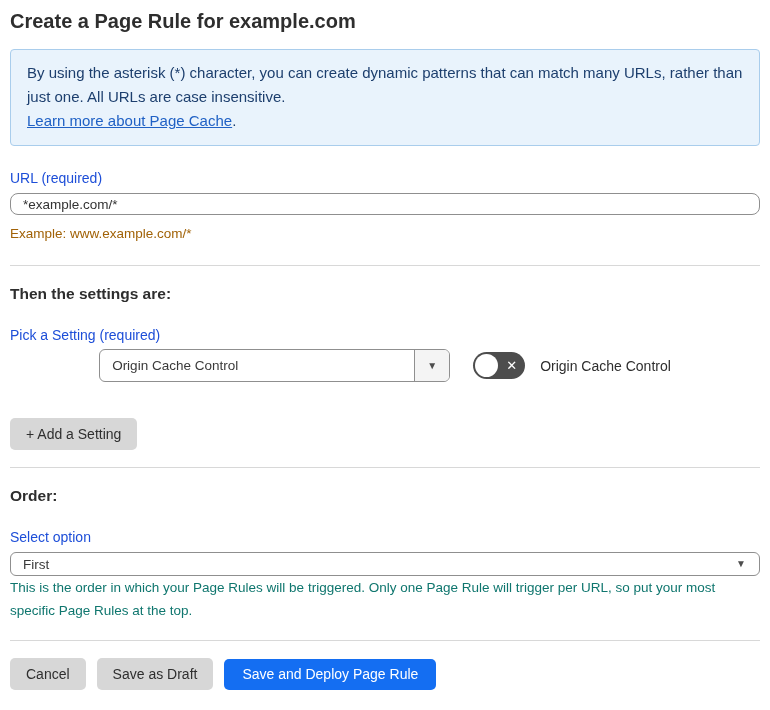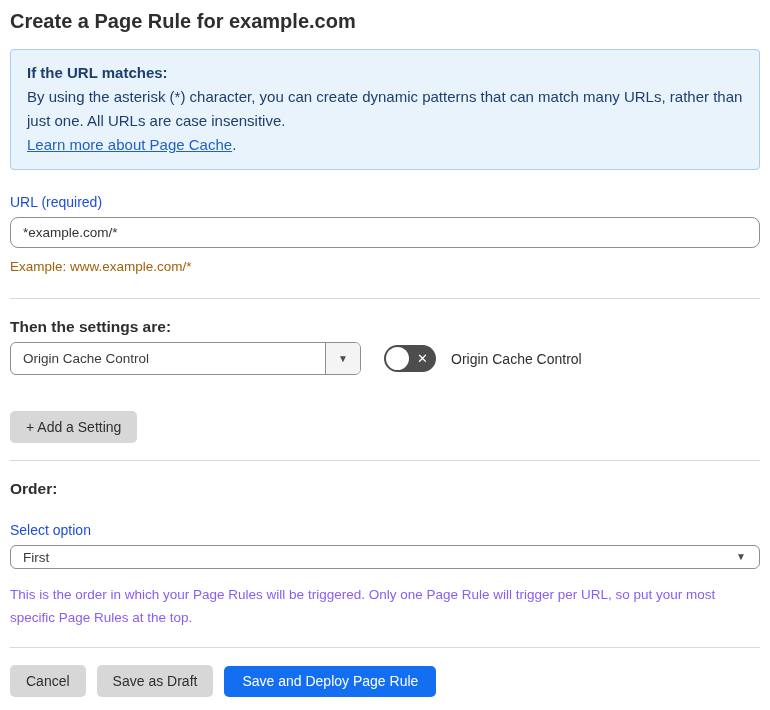--- a/index.html
+++ b/index.html
@@ -35,21 +35,21 @@
 
   .field-label {
     margin-top: 24px;
     font-size: 14px;
     color: #1d4ed8;
   }
 
   .text-input {
     margin-top: 7px;
     width: 100%;
-    height: 31px;
+    height: 22px;
     border: 1px solid #8f8f8f;
     border-radius: 8px;
     padding: 0 12px;
     font-family: "Liberation Sans", sans-serif;
     font-size: 13.5px;
     color: #333333;
     background: #ffffff;
     outline: none;
   }
 
@@ -70,20 +70,21 @@
     margin-top: 19px;
     font-size: 15.5px;
     font-weight: bold;
     color: #2e2e2e;
   }
 
   .setting-row {
     margin-top: 6px;
     display: flex;
     align-items: center;
+    justify-content: center;
   }
 
   .select-box {
     display: flex;
     align-items: stretch;
     border: 1px solid #8f8f8f;
     border-radius: 6px;
     background: #ffffff;
     height: 33px;
     overflow: hidden;
@@ -172,56 +173,56 @@
   .add-setting-btn { margin-top: 36px; }
 
   .order-select { width: 100%; margin-top: 7px; height: 24px; }
   .order-select .select-caret-plain {
     display: flex;
     align-items: center;
     padding-right: 13px;
   }
 
   .order-help {
-    margin-top: 14px;
-    font-size: 13.5px;
-    color: #8b5cf6;
+    margin-top: 0;
+    font-size: 13.5px;
+    color: #0f766e;
     line-height: 23px;
     max-width: 740px;
   }
 
   .footer-actions {
     margin-top: 17px;
     display: flex;
     align-items: center;
   }
   .footer-actions .btn + .btn { margin-left: 11px; }
   .footer-actions .btn-primary { margin-left: 13px; }
 </style>
 </head>
 <body>
 
 <div class="container">
 
   <h1 class="page-title">Create a Page Rule for example.com</h1>
 
   <div class="info-box">
-    <div class="info-heading">If the URL matches:</div>
     <div class="info-body">By using the asterisk (*) character, you can create dynamic patterns that can match many URLs, rather than just one. All URLs are case insensitive.</div>
     <div><a class="info-link">Learn more about Page Cache</a><span class="info-link-suffix">.</span></div>
   </div>
 
   <div class="field-label">URL (required)</div>
   <input class="text-input" type="text" value="*example.com/*" style="">
   <div class="help-text">Example: www.example.com/*</div>
 
   <hr class="divider">
 
   <div class="section-heading">Then the settings are:</div>
 
+  <div class="field-label">Pick a Setting (required)</div>
 
   <div class="setting-row">
     <div class="select-box setting-select">
       <div class="select-value">Origin Cache Control</div>
       <div class="select-caret-segment">
         <span class="caret">▼</span>
       </div>
     </div>
     <div class="toggle">
       <span class="knob"></span>

